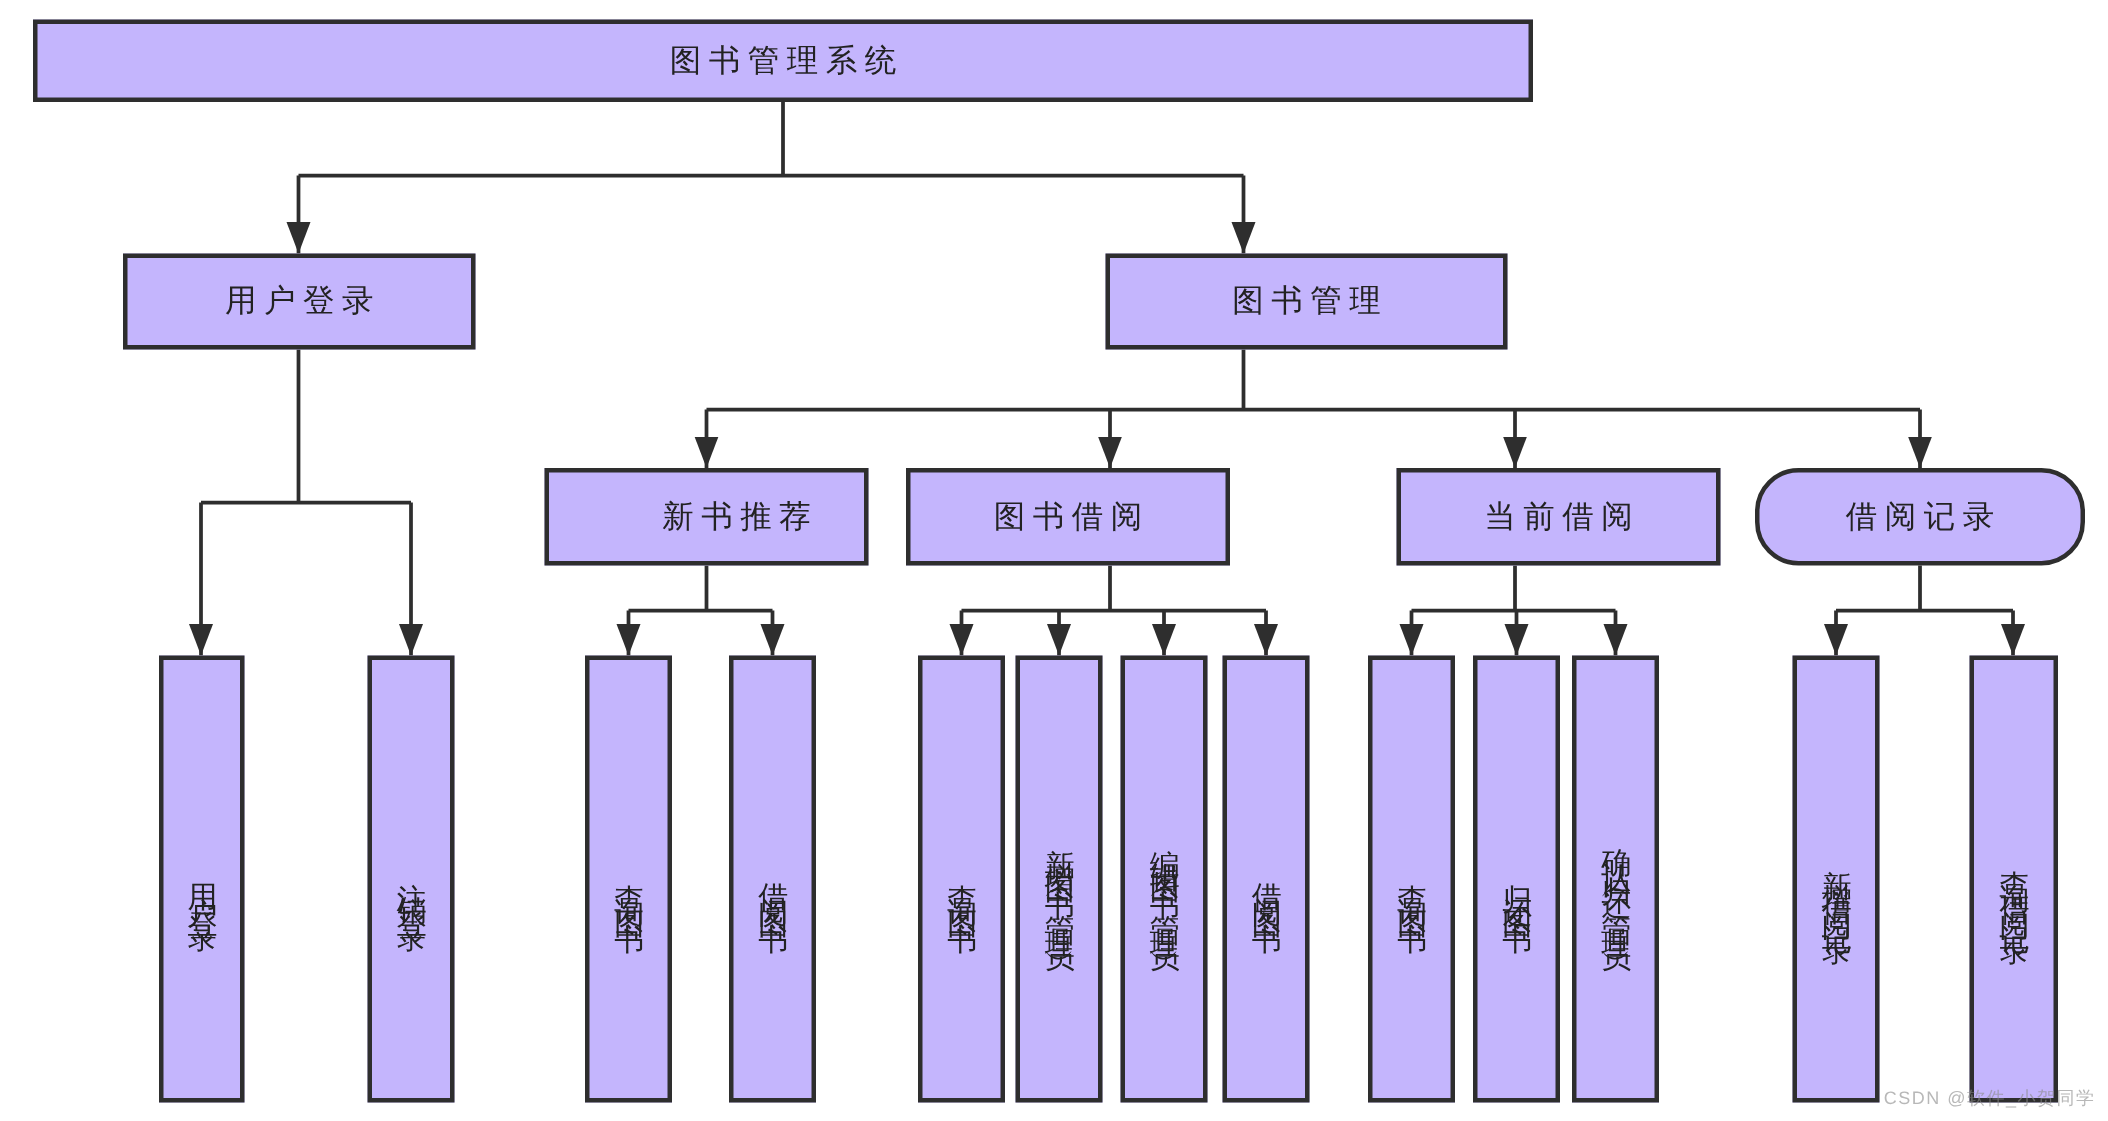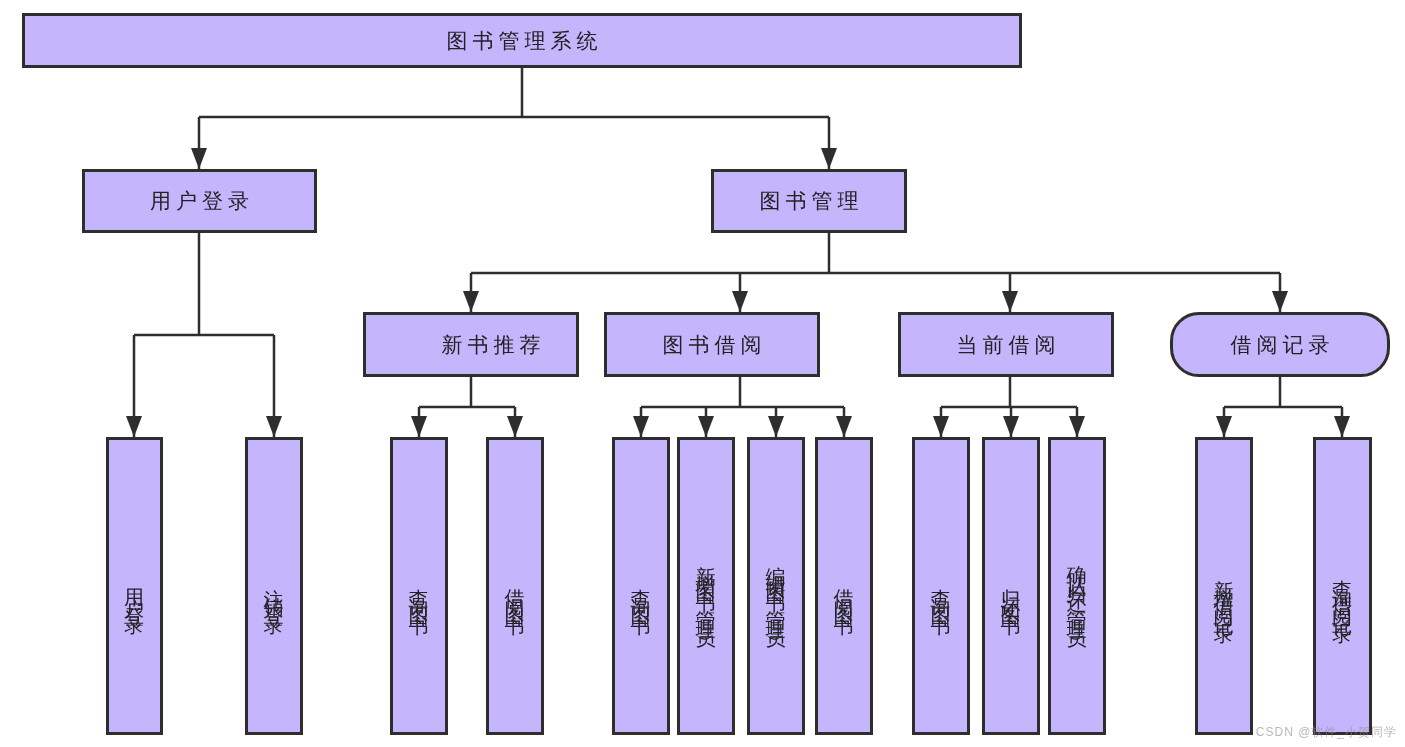--- a/index.html
+++ b/index.html
@@ -83,31 +83,31 @@
     <path d="M1342 407 V437" fill="none" stroke="#2e2e2e" stroke-width="2.5" marker-end="url(#arrow)"></path>
   </svg>
 
   <div class="node h-node" style="left:22px;top:13px;width:1000px;height:55px;">
     <span>图书管理系统</span>
   </div>
 
   <div class="node h-node" style="left:82px;top:169px;width:235px;height:64px;">
     <span>用户登录</span>
   </div>
-  <div class="node h-node" style="left:711px;top:169px;width:196px;height:64px;">
+  <div class="node h-node" style="left:737px;top:169px;width:268px;height:64px;">
     <span>图书管理</span>
   </div>
 
   <div class="node h-node" style="left:363px;top:312px;width:216px;height:65px;padding-left:40px;">
     <span>新书推荐</span>
   </div>
   <div class="node h-node" style="left:604px;top:312px;width:216px;height:65px;">
     <span>图书借阅</span>
   </div>
-  <div class="node h-node" style="left:898px;top:312px;width:216px;height:65px;">
+  <div class="node h-node" style="left:931px;top:312px;width:216px;height:65px;">
     <span>当前借阅</span>
   </div>
   <div class="node h-node" style="left:1170px;top:312px;width:220px;height:65px;border-radius:29px;">
     <span>借阅记录</span>
   </div>
 
   <div class="node v-node" style="left:106px;top:437px;width:57px;height:298px;">
     <span>用户登录</span>
   </div>
   <div class="node v-node" style="left:245px;top:437px;width:58px;height:298px;">

